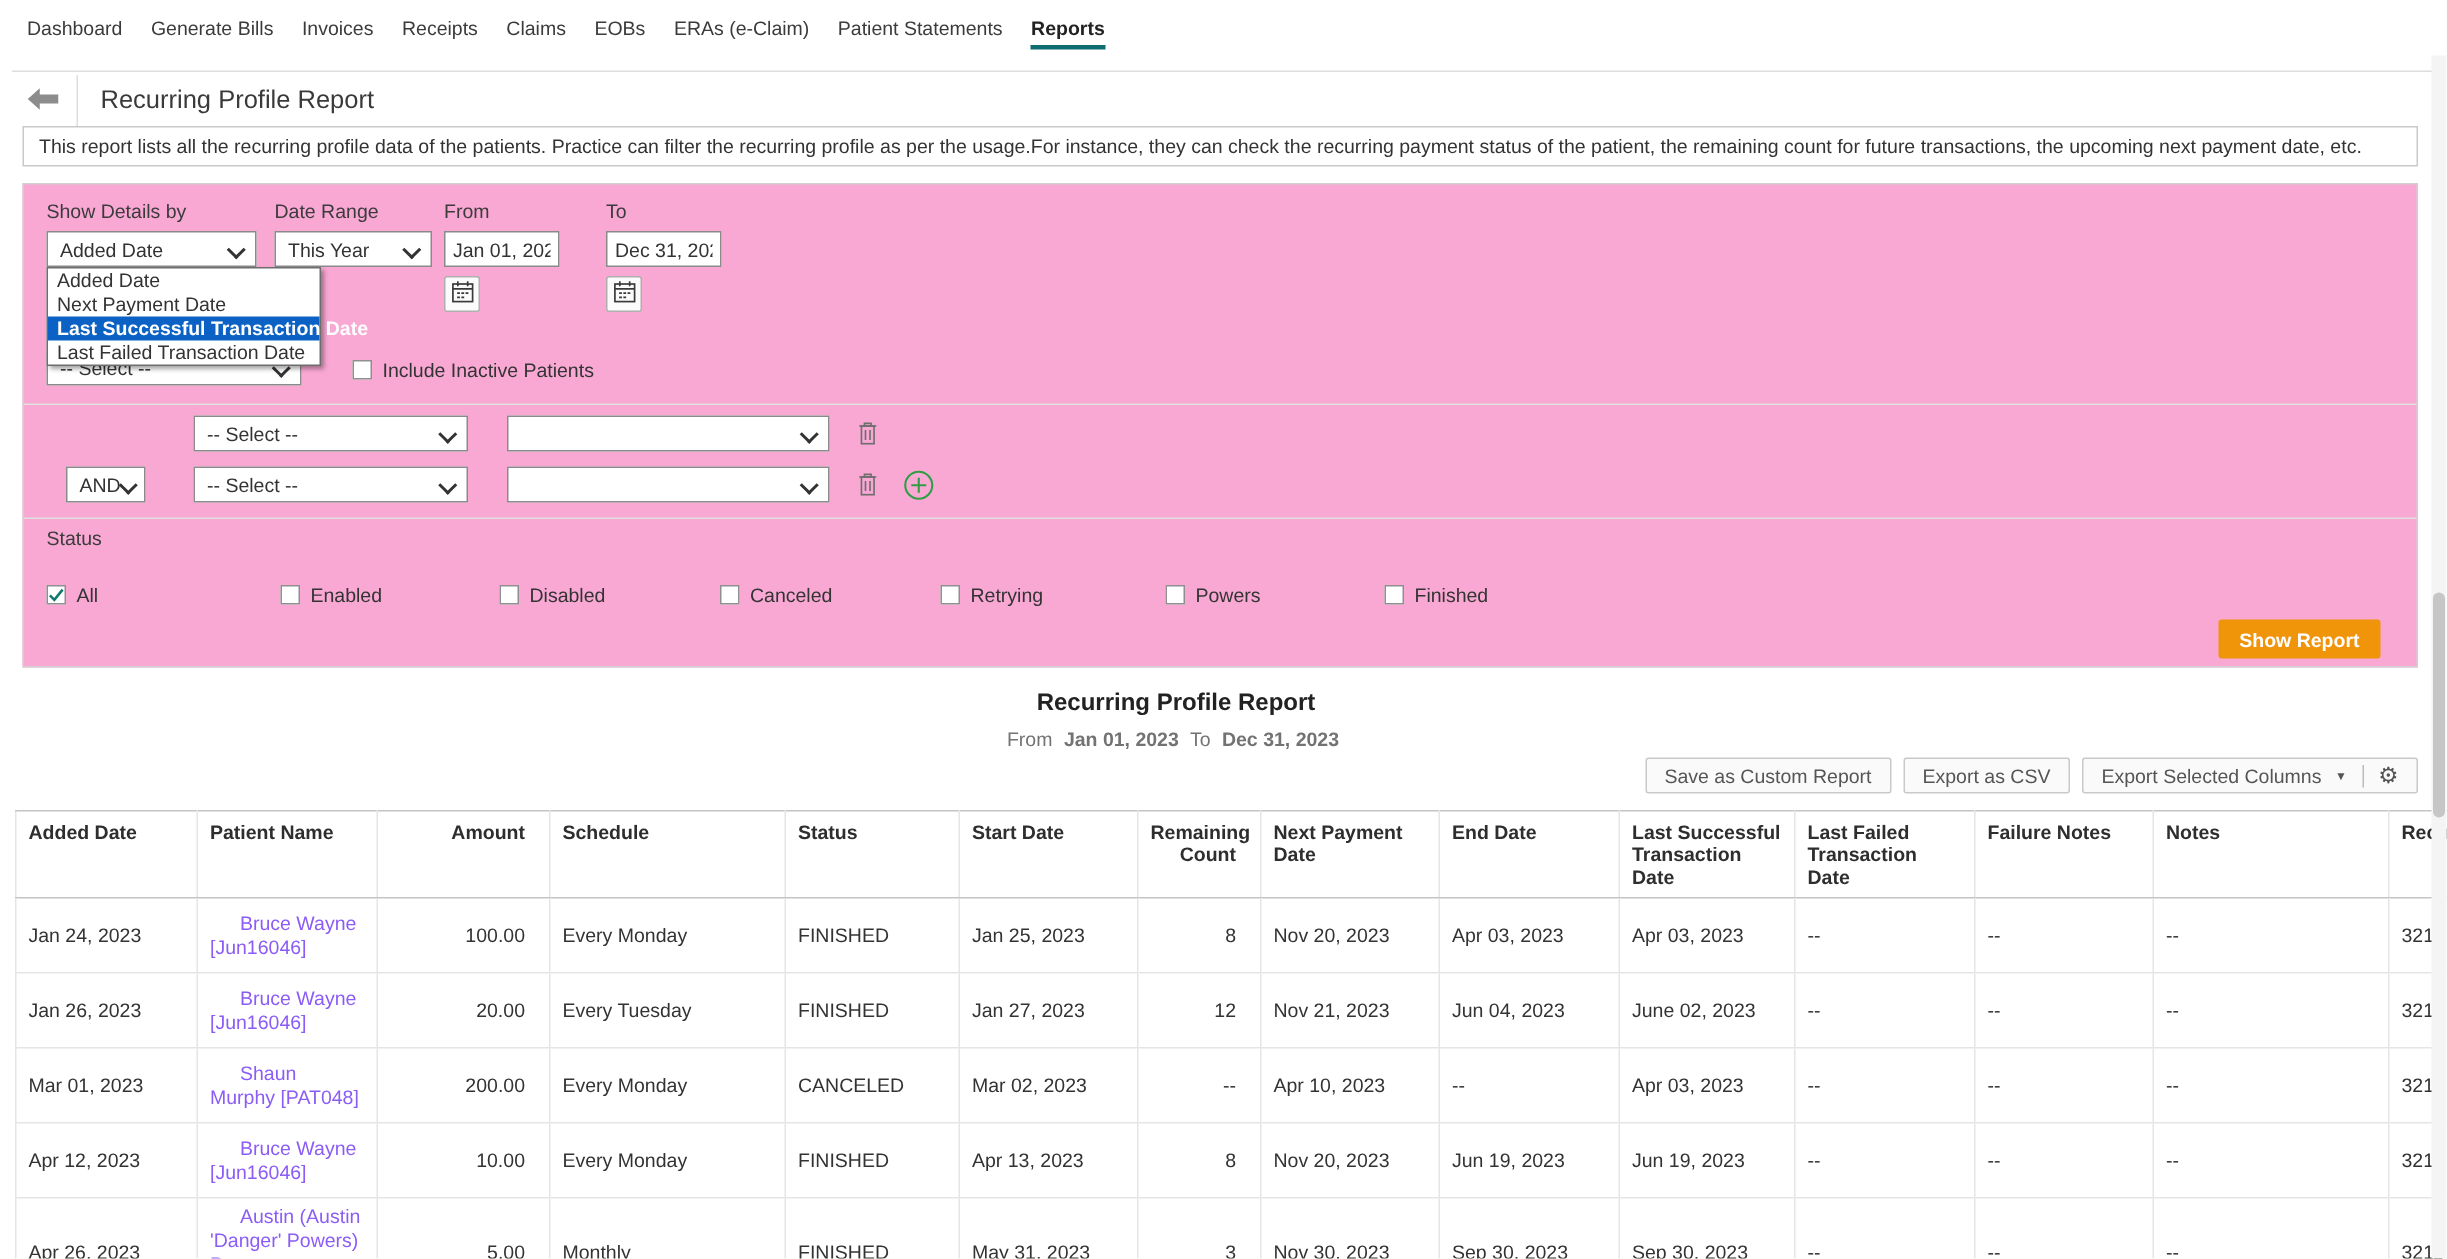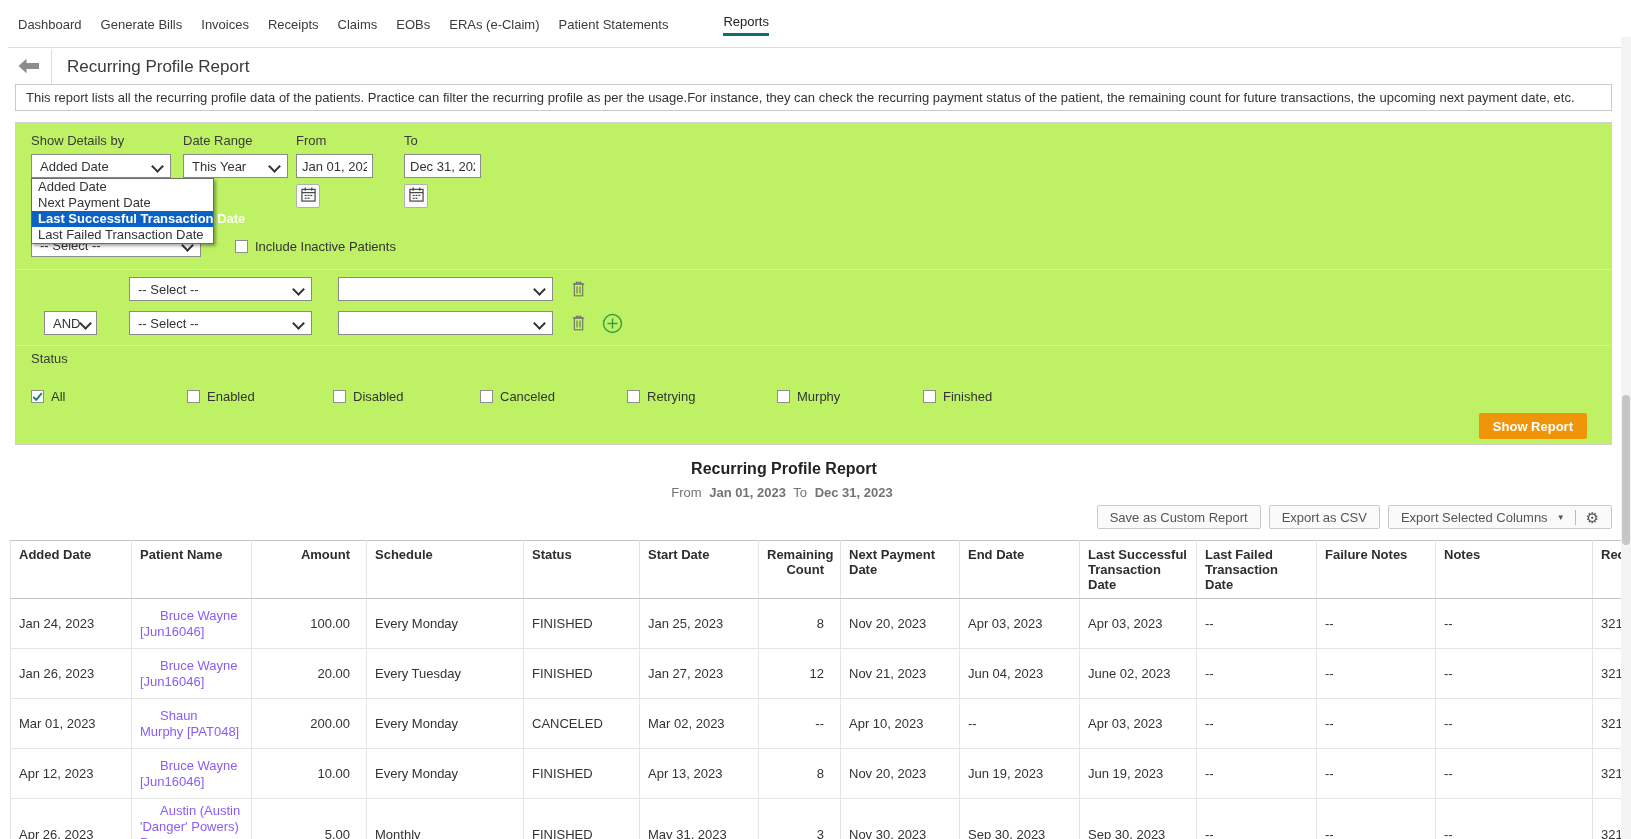--- a/index.html
+++ b/index.html
@@ -1,34 +1,34 @@
 <!DOCTYPE html>
 <html><head>
 <meta charset="utf-8">
 <style>
   html,body{margin:0;padding:0;}
   body{
     width:1631px;height:839px;overflow:hidden;position:relative;
     font-family:"Liberation Sans",sans-serif;font-size:13px;color:#333;background:#fff;
   }
   
-  .topnav{display:flex;gap:19px;padding:11px 0 0 18px;height:25px;align-items:flex-end;}
+  .topnav{display:flex;gap:19px;padding:11px 0 0 18px;height:25px;align-items:flex-start;}
   .nav-item{color:#3b3b3b;text-decoration:none;padding-bottom:4px;cursor:pointer;white-space:nowrap;}
-  .nav-item.active{font-weight:400;border-bottom:3px solid #0E6E74;color:#222;margin-left:36px;}
+  .nav-item.active{font-weight:700;border-bottom:3px solid #0E6E74;color:#222;}
   .nav-rule{position:absolute;left:8px;right:8px;top:47px;border-top:1px solid #ddd;}
   
   .page-header{position:absolute;top:48px;left:0;right:0;height:38px;display:flex;align-items:center;padding-left:18px;}
   .back-btn{background:none;border:none;padding:0;cursor:pointer;display:flex;align-items:center;}
   .vdiv{width:1px;height:34px;background:#ddd;margin:0 15px 0 12px;}
   .page-title{font-size:17px;font-weight:400;color:#3a3a3a;margin:0;}
   
   .desc-box{position:absolute;left:15px;top:84px;width:1575px;border:1px solid #c9c9c9;
     padding:5px 10px;line-height:15px;color:#333;background:#fff;}
   
-  .filter-panel{position:absolute;left:15px;top:122px;width:1595px;height:321px;border:1px solid #d0d0d0;background:#bef264;}
+  .filter-panel{position:absolute;left:15px;top:122px;width:1595px;height:321px;border:1px solid #d0d0d0;background:#f9a8d4;}
   .flt-label{position:absolute;color:#3b3b3b;}
   .fake-select{position:absolute;height:24px;border:1px solid #8a8a8a;background:#fff;
     display:flex;align-items:center;padding:0 24px 0 8px;cursor:pointer;box-sizing:border-box;color:#333;}
   .chev{position:absolute;right:8px;top:7px;width:7px;height:7px;border-right:2px solid #333;border-bottom:2px solid #333;transform:rotate(45deg);}
   .txt-input{position:absolute;height:24px;border:1px solid #8a8a8a;background:#fff;box-sizing:border-box;
     padding:0 5px;font-family:"Liberation Sans",sans-serif;font-size:13px;color:#333;}
   .cal-btn{position:absolute;width:24px;height:24px;border:1px solid #b0b0b0;background:#fbfbfb;border-radius:2px;
     display:flex;align-items:center;justify-content:center;cursor:pointer;padding:0;}
   .dd-list{position:absolute;left:15px;top:55px;width:183px;background:#fff;border:1px solid #6d6d6d;
     box-shadow:2px 2px 3px rgba(0,0,0,.35);z-index:5;box-sizing:border-box;}
@@ -238,21 +238,21 @@
       <label class="chk" style="left: 464px; top: 266px;">
         <span class="box"></span>
         <span>Canceled</span>
       </label>
       <label class="chk" style="left: 611px; top: 266px;">
         <span class="box"></span>
         <span>Retrying</span>
       </label>
       <label class="chk" style="left: 761px; top: 266px;">
         <span class="box"></span>
-        <span>Murphy</span>
+        <span>Powers</span>
       </label>
       <label class="chk" style="left: 907px; top: 266px;">
         <span class="box"></span>
         <span>Finished</span>
       </label>
     </div>
 
   <button class="show-report">Show Report</button>
 </section>
 

